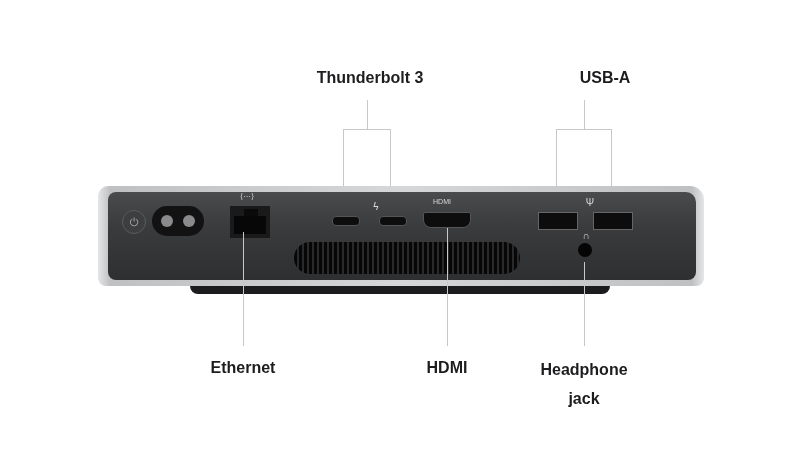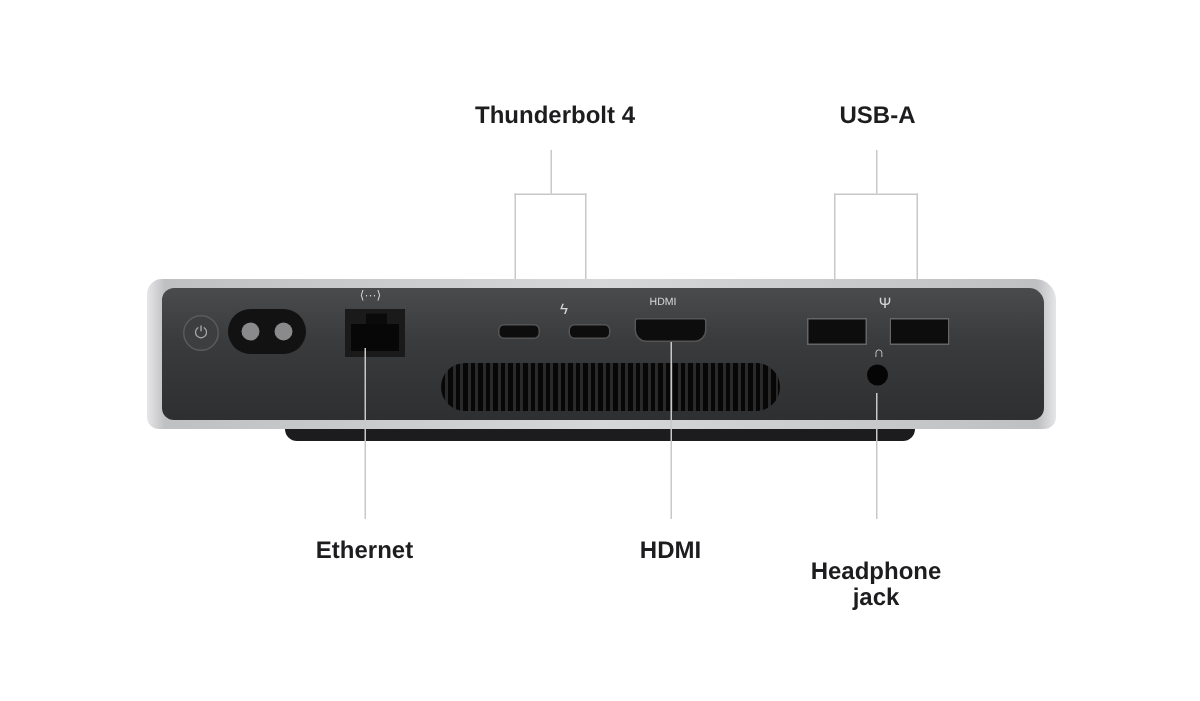--- a/index.html
+++ b/index.html
@@ -12,22 +12,22 @@
     background:linear-gradient(180deg,#4a4b4d 0%,#3a3b3d 40%,#2e2f31 100%);}
   .foot{position:absolute;left:190px;top:286px;width:420px;height:8px;background:#1c1c1e;border-radius:0 0 40px 40px;}
   .port{position:absolute;background:#0d0d0e;}
   .glyph{position:absolute;color:#d8d8d8;font-size:8px;text-align:center;}
 </style>
 </head>
 <body>
 
 <div>
 
-  <div class="label" style="left:300px;top:68px;width:140px;">Thunderbolt 4</div>
-  <div class="label" style="left:540px;top:68px;width:90px;text-align:center;">USB-A</div>
+  <div class="label" style="left:300px;top:68px;width:140px;">Thunderbolt 3</div>
+  <div class="label" style="left:560px;top:68px;width:90px;text-align:center;">USB-A</div>
 
   <div class="line" style="left:367px;top:100px;width:1px;height:29px;"></div>
   <div class="line" style="left:343px;top:129px;width:48px;height:1px;"></div>
   <div class="line" style="left:343px;top:129px;width:1px;height:86px;"></div>
   <div class="line" style="left:390px;top:129px;width:1px;height:86px;"></div>
 
   <div class="line" style="left:584px;top:100px;width:1px;height:29px;"></div>
   <div class="line" style="left:556px;top:129px;width:56px;height:1px;"></div>
   <div class="line" style="left:556px;top:129px;width:1px;height:92px;"></div>
   <div class="line" style="left:611px;top:129px;width:1px;height:92px;"></div>
@@ -68,15 +68,15 @@
       <div class="port" style="left:470px;top:51px;width:14px;height:14px;border-radius:50%;background:#050505;"></div>
     </div>
   </div>
 
   <div class="line" style="left:243px;top:232px;width:1px;height:114px;"></div>
   <div class="line" style="left:447px;top:228px;width:1px;height:118px;"></div>
   <div class="line" style="left:584px;top:262px;width:1px;height:84px;"></div>
 
   <div class="label" style="left:193px;top:358px;width:100px;">Ethernet</div>
   <div class="label" style="left:407px;top:358px;width:80px;">HDMI</div>
-  <div class="label" style="left:524px;top:372px;width:120px;">Headphone</div>
+  <div class="label" style="left:524px;top:360px;width:120px;">Headphone</div>
   <div class="label" style="left:524px;top:389px;width:120px;">jack</div>
 </div>
 
 </body></html>

